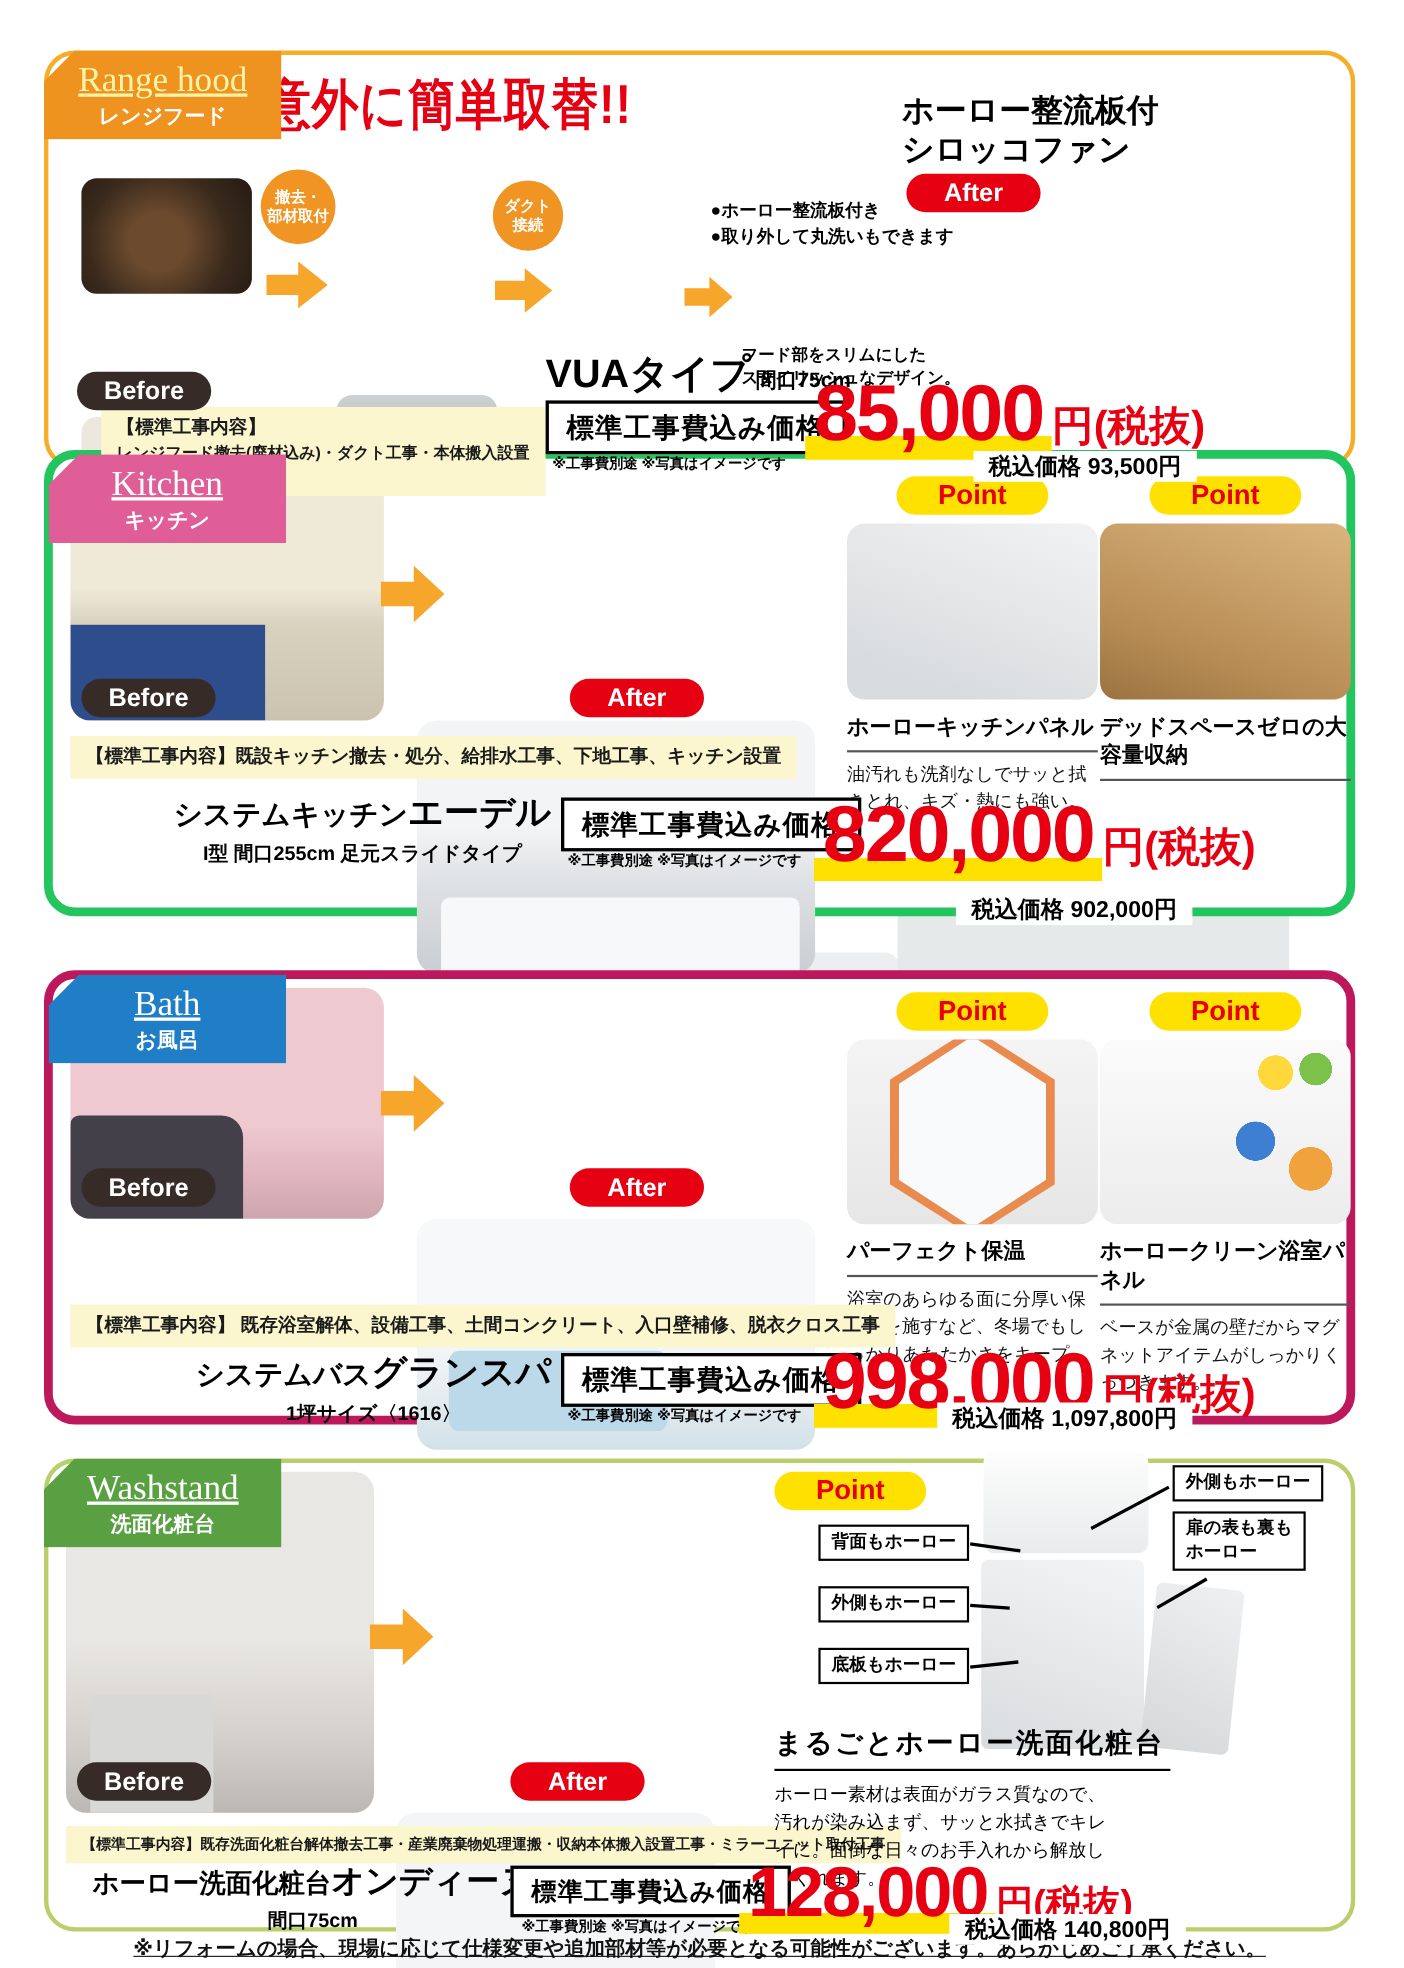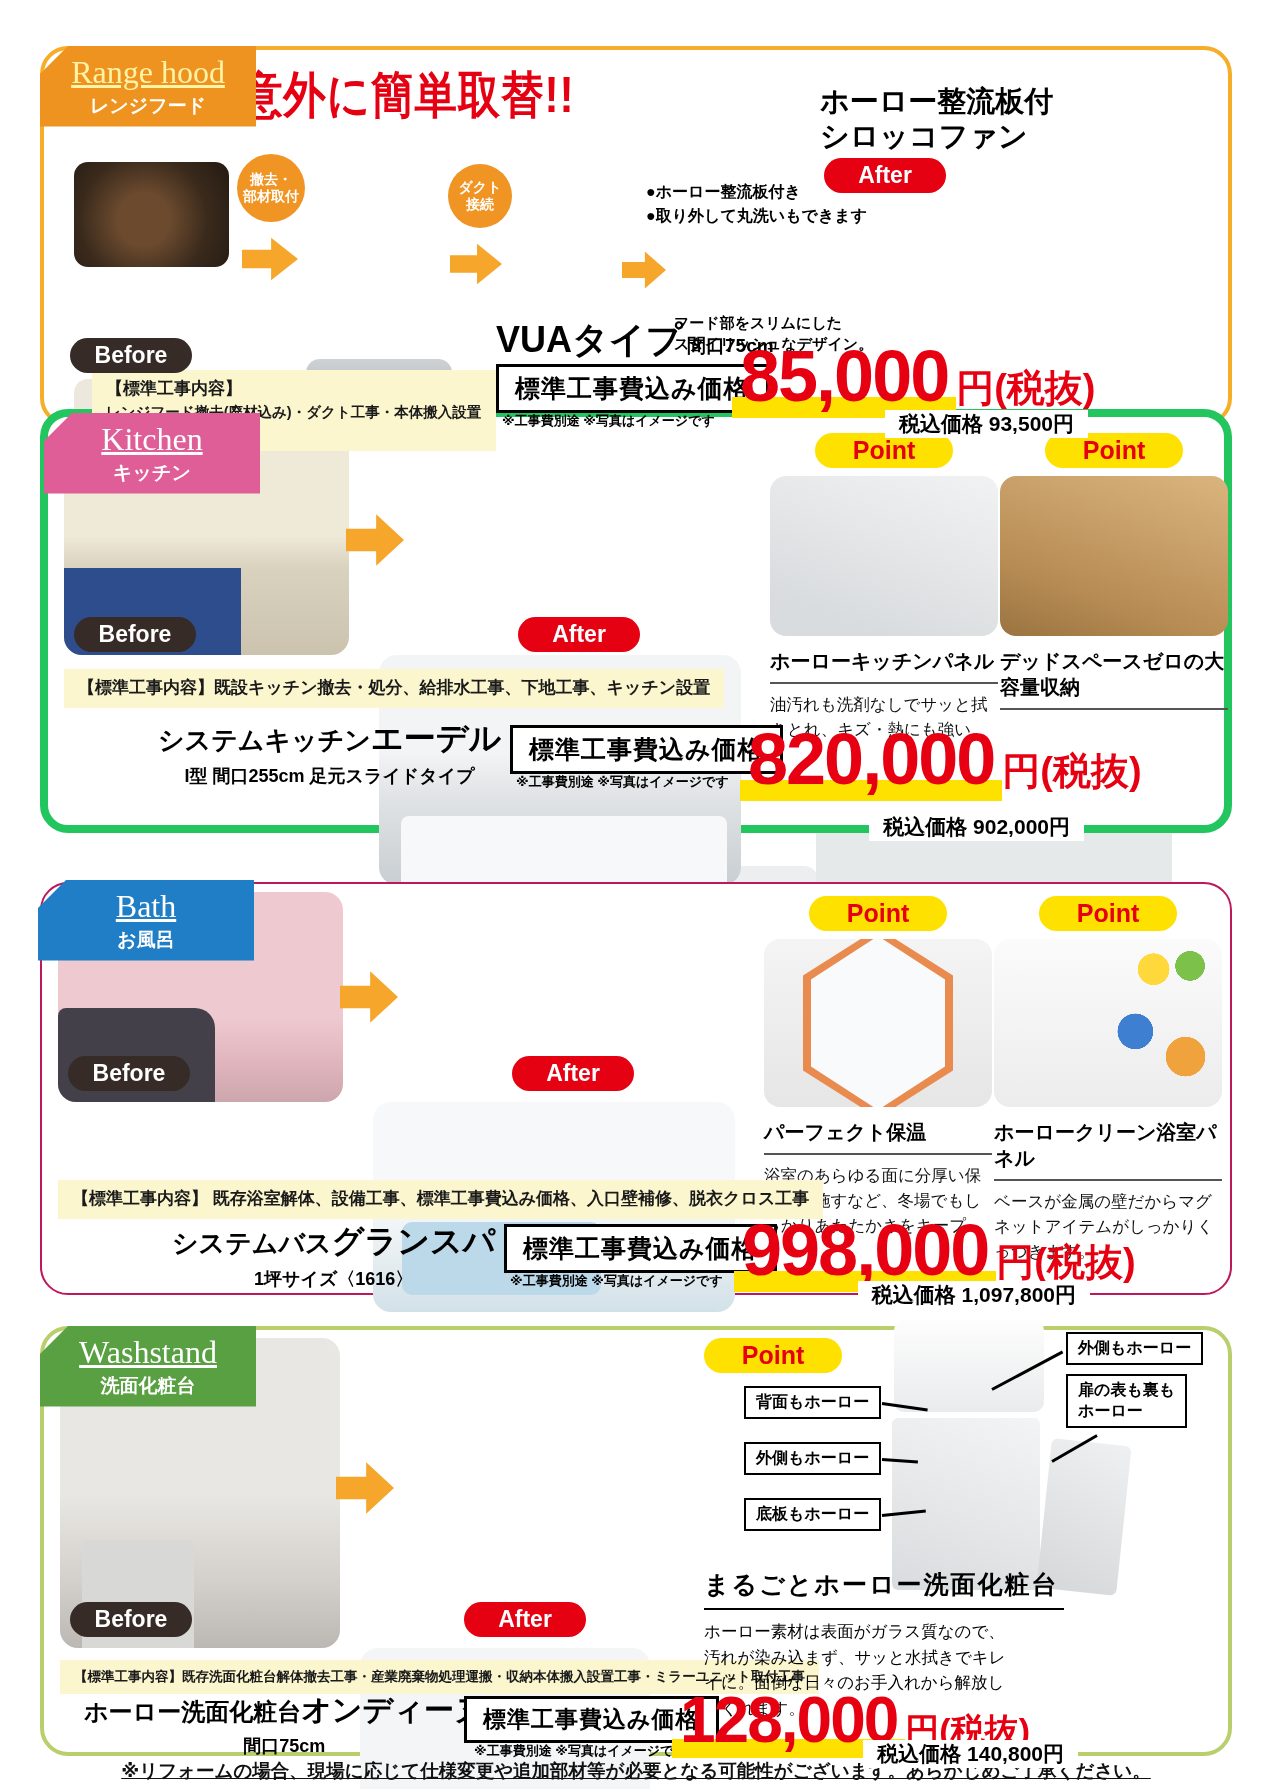--- a/index.html
+++ b/index.html
@@ -3,21 +3,21 @@
 <meta charset="utf-8">
 <style>
   * { box-sizing: border-box; margin: 0; padding: 0; }
   body { background:#fff; font-family:"Liberation Sans","DejaVu Sans",sans-serif; }
   .page { position:relative; width:1276px; height:1789px; background:#fff; overflow:hidden; }
   .abs { position:absolute; }
 
   .section { position:absolute; left:40px; width:1192px; background:#fff; border-radius:28px; }
   #sec-rangehood { top:46px;  height:380px; border:4px solid #F6AD27; }
   #sec-kitchen   { top:409px; height:424px; border:8px solid #22c55e; }
-  #sec-bath      { top:882px; height:413px; border:2px solid #be185d; }
+  #sec-bath      { top:882px; height:413px; border:8px solid #be185d; }
   #sec-washstand { top:1326px;height:430px; border:4px solid #B9CF6B; }
 
   .tag { position:absolute; left:-4px; top:-4px; width:216px; padding:10px 0 8px;
          text-align:center; color:#fff; clip-path:polygon(28px 0,100% 0,100% 100%,0 100%,0 28px); z-index:6; }
   #sec-rangehood .tag { background:#EE9320; }
   #sec-kitchen   .tag { background:#DF5E97; }
   #sec-bath      .tag { background:#1F7EC5; }
   #sec-washstand .tag { background:#58A042; }
   .tag-en { font-family:"Liberation Serif","DejaVu Serif",serif; font-size:32px; line-height:1.05;text-decoration:underline; }
   #sec-rangehood .tag-en { color:#FFF3A6; }
@@ -250,21 +250,21 @@
       <div class="point-desc">浴室のあらゆる面に分厚い保温材を施すなど、冬場でもしっかりあたたかさをキープ</div>
     </div>
     <div class="point-card" style="left:952px; top:12px;">
       <div class="point-pill">Point</div>
       <div class="point-img ph-b-p2" style="height:168px;"></div>
       <div class="point-title">ホーロークリーン浴室パネル</div>
       <div class="point-rule"></div>
       <div class="point-desc">ベースが金属の壁だからマグネットアイテムがしっかりくっつきます。</div>
     </div>
 
-    <div class="work-box" style="left:16px; top:296px; font-size:17px; white-space:nowrap;">【標準工事内容】 既存浴室解体、設備工事、標準工事費込み価格、入口壁補修、脱衣クロス工事</div>
+    <div class="work-box" style="left:16px; top:296px; font-size:17px; white-space:nowrap;">【標準工事内容】 既存浴室解体、設備工事、土間コンクリート、入口壁補修、脱衣クロス工事</div>
 
     <div class="product-block" style="left:130px; top:336px;">
       <span class="product-prefix">システムバス</span><span class="product-name">グランスパ</span>
       <div class="product-spec">1坪サイズ〈1616〉</div>
     </div>
     <div class="price-label-box" style="left:462px; top:340px;">標準工事費込み価格</div>
     <div class="price-note" style="left:468px; top:388px;">※工事費別途 ※写真はイメージです</div>
     <div class="big-price" style="left:692px; top:330px;">
       <span class="digits">998,000</span><span class="unit">円(税抜)</span>
     </div>

